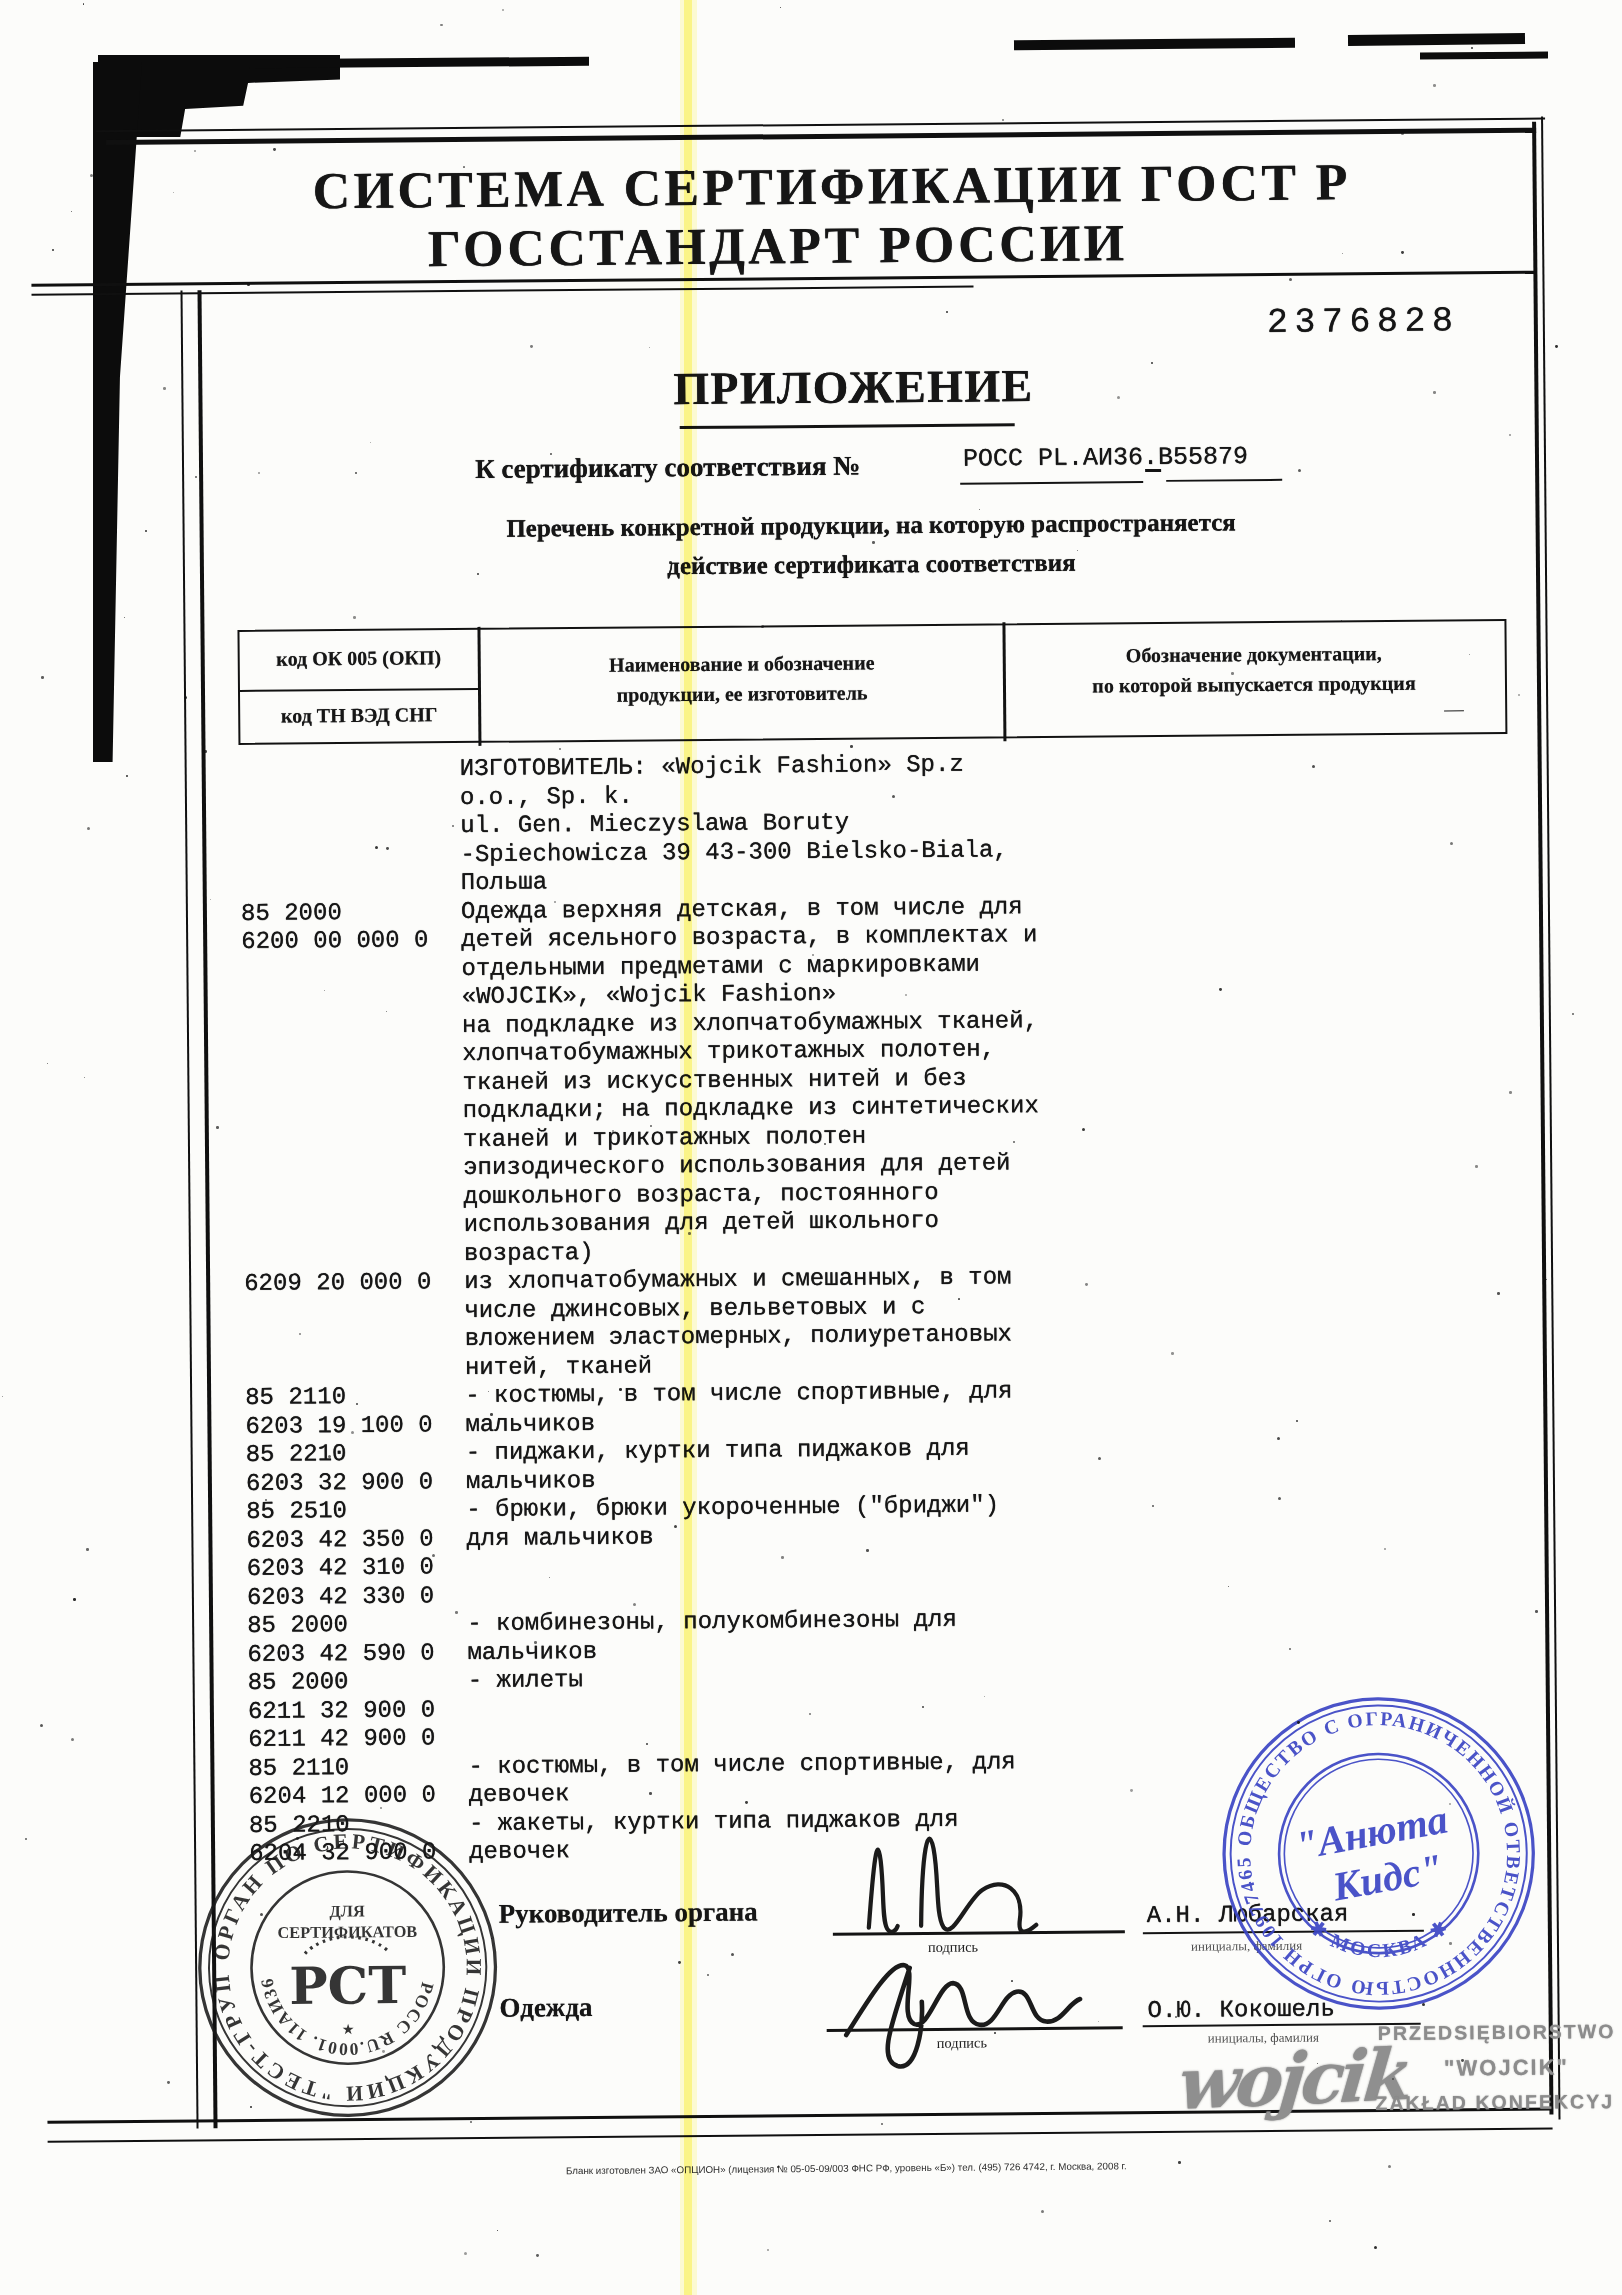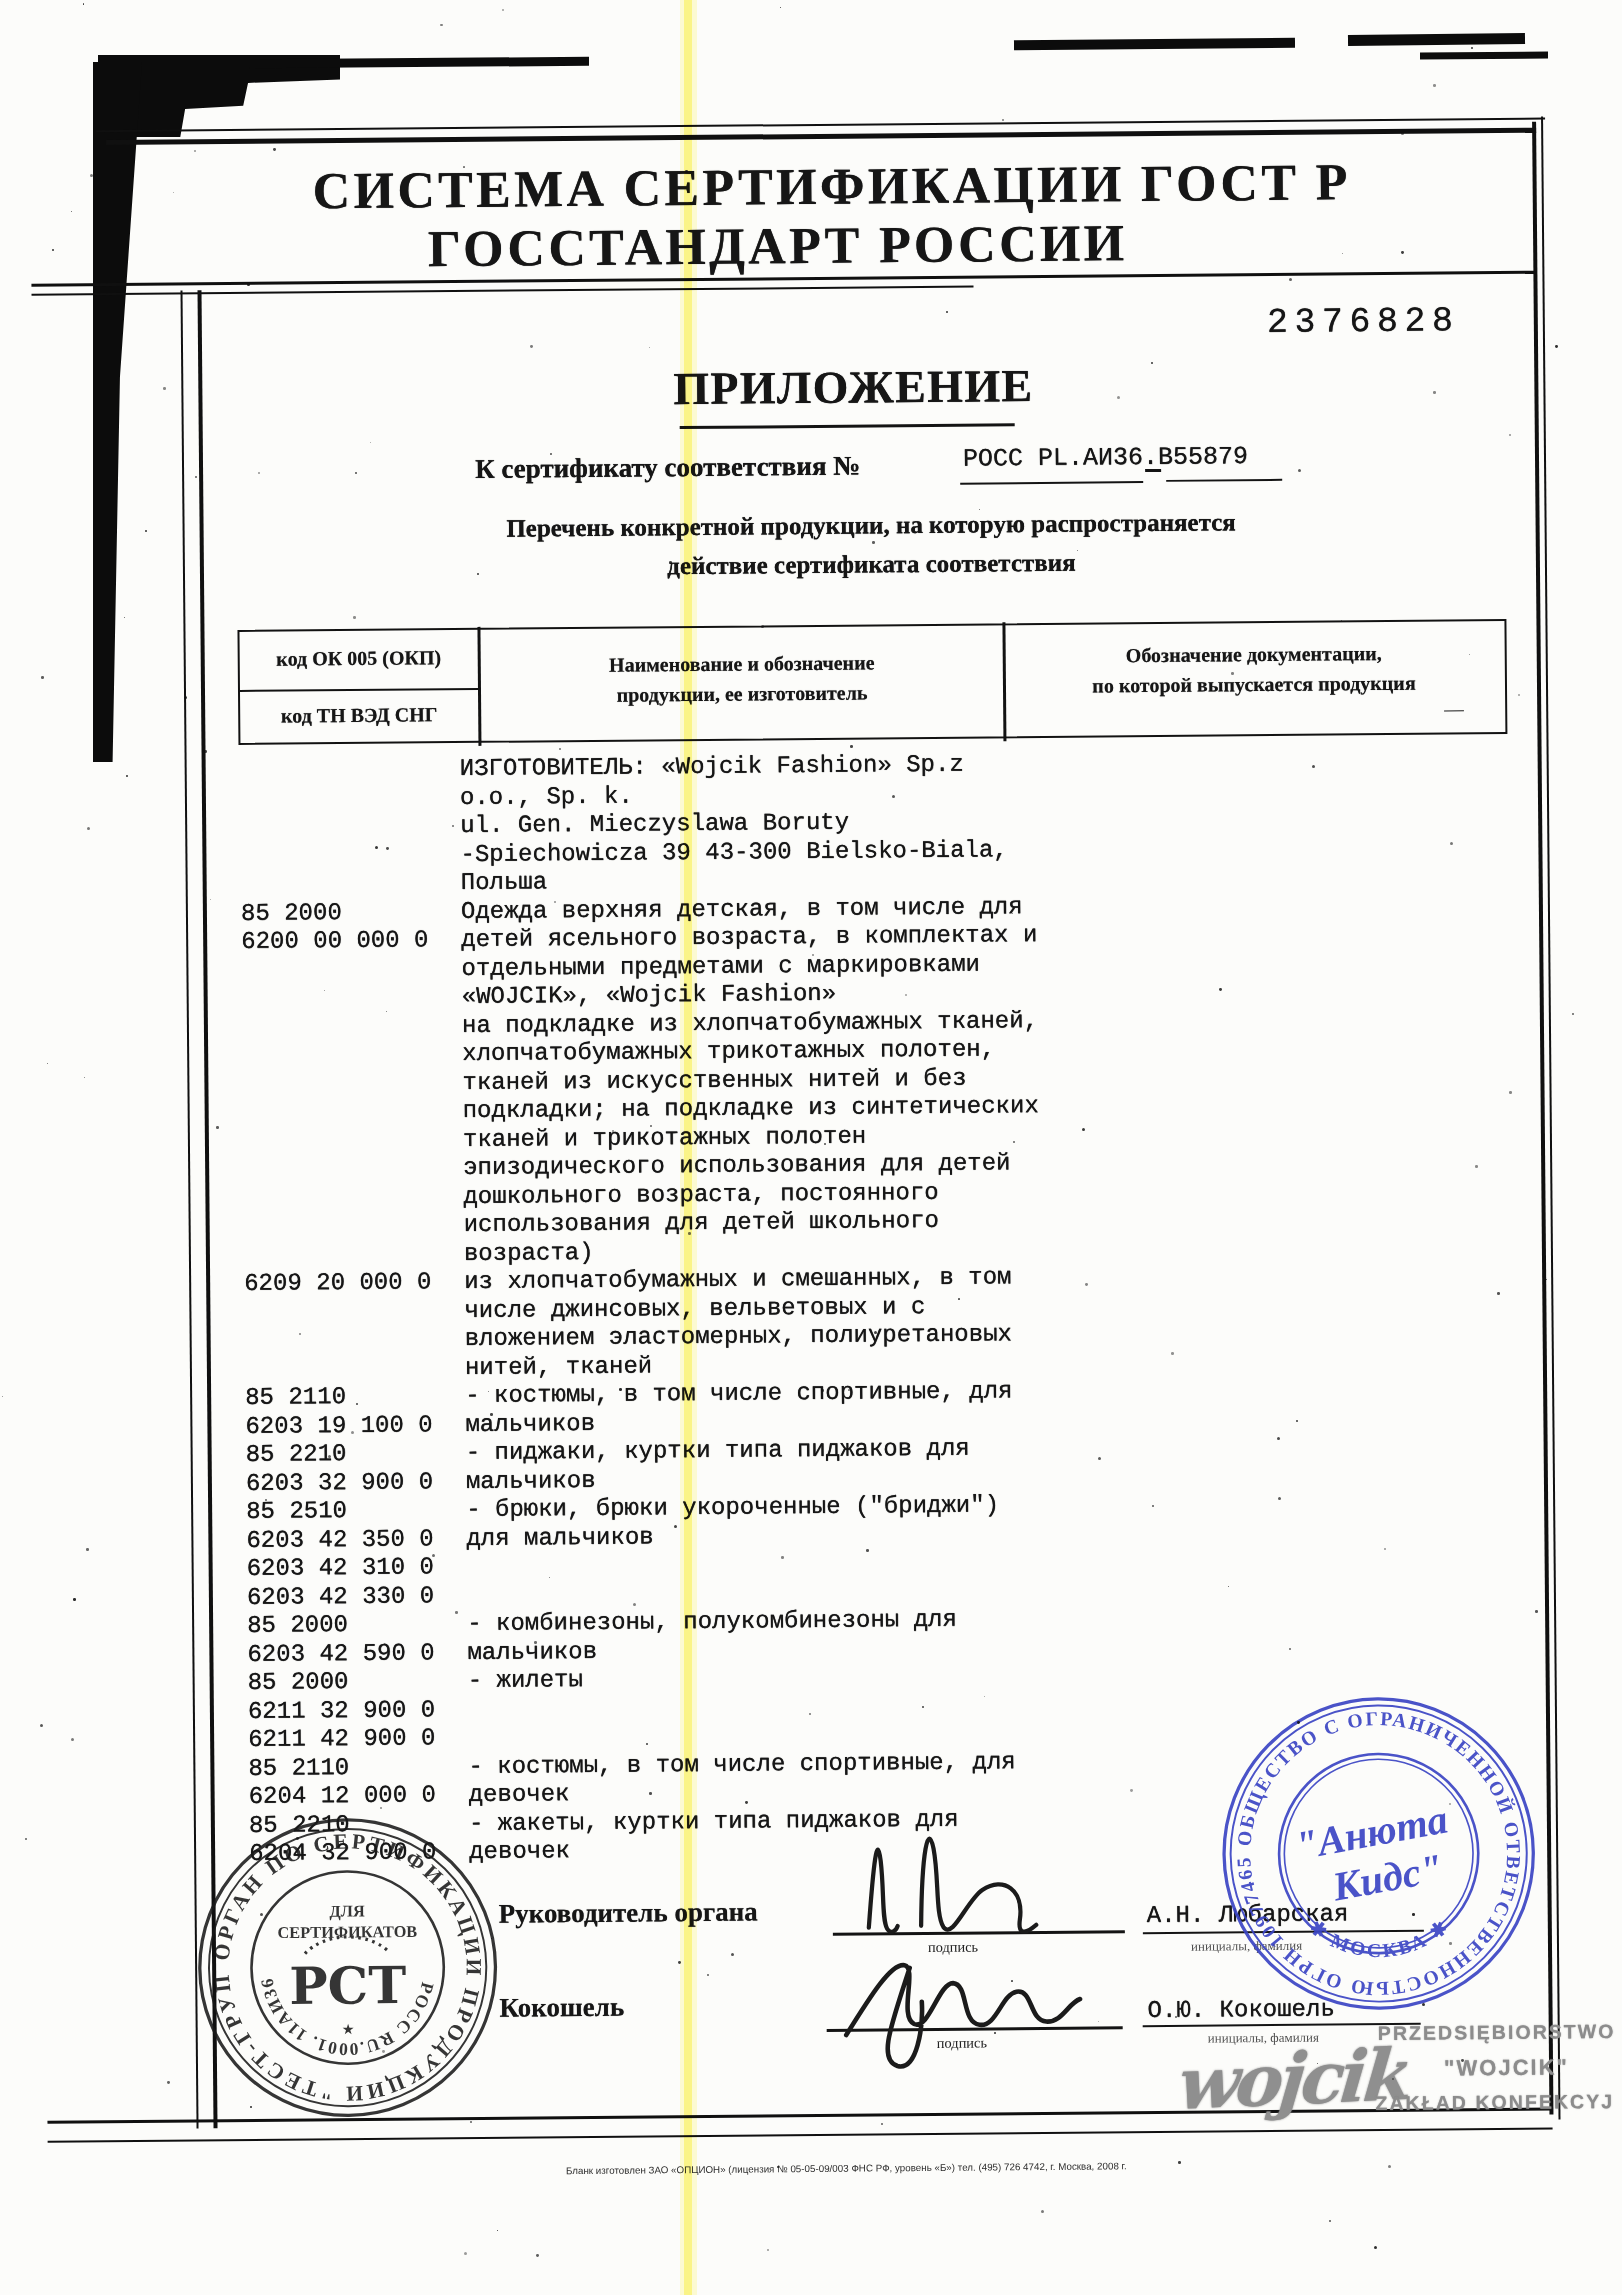--- a/index.html
+++ b/index.html
@@ -133,21 +133,21 @@
         <div class="body-row"><span class="code">6204 32 900 0</span><span class="txt">девочек</span></div>
       </div>
 
     <div class="abs sig-label serifB" style="left:492px;top:1896px;">Руководитель органа</div>
     <div class="line" style="left:826px;top:1933px;width:292px;height:2.6px;"></div>
     <div class="abs small-lbl" style="left:921px;top:1940px;">подпись</div>
     <div class="abs typew" style="left:1140px;top:1905px;font-size:24px;">А.Н. Любарская</div>
     <div class="line" style="left:1136px;top:1935px;width:281px;height:2px;"></div>
     <div class="abs hint-lbl" style="left:1184px;top:1942px;">инициалы, фамилия</div>
 
-    <div class="abs sig-label serifB" style="left:492px;top:1990px;">Кокошель</div>
+    <div class="abs sig-label serifB" style="left:492px;top:1990px;">Одежда</div>
     <div class="line" style="left:819px;top:2029px;width:296px;height:2.6px;"></div>
     <div class="abs small-lbl" style="left:929px;top:2036px;">подпись</div>
     <div class="abs typew" style="left:1140px;top:2000px;font-size:24px;">О.Ю. Кокошель</div>
     <div class="line" style="left:1135px;top:2028px;width:278px;height:2px;"></div>
     <div class="abs hint-lbl" style="left:1200px;top:2034px;">инициалы, фамилия</div>
 
     <svg class="abs" style="left:0;top:0;width:1622px;height:2295px;color:#1b1b1b;" viewBox="0 0 2480 3509">
       <path d="M1318,2948 C1326,2850 1332,2800 1337,2846 C1342,2892 1338,2936 1346,2950
                C1352,2960 1360,2952 1362,2946
                M1398,2946 C1400,2832 1410,2786 1418,2828 C1426,2872 1420,2928 1432,2948

